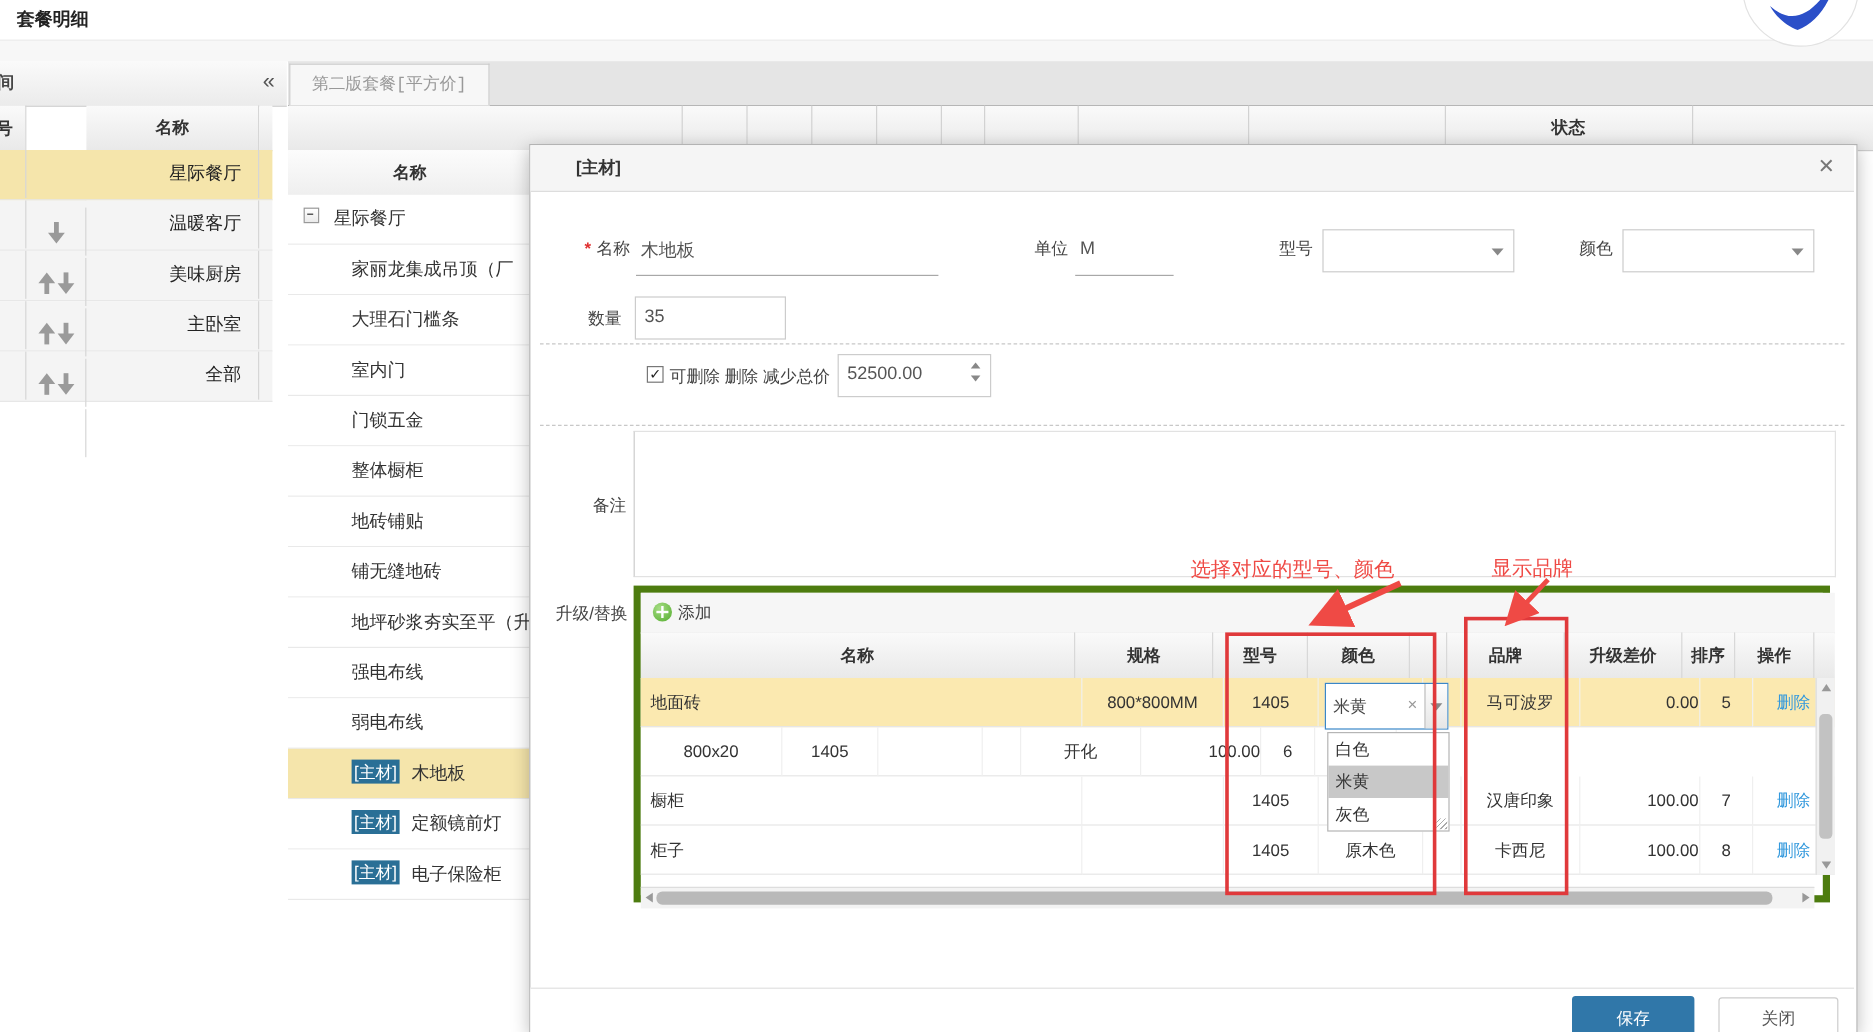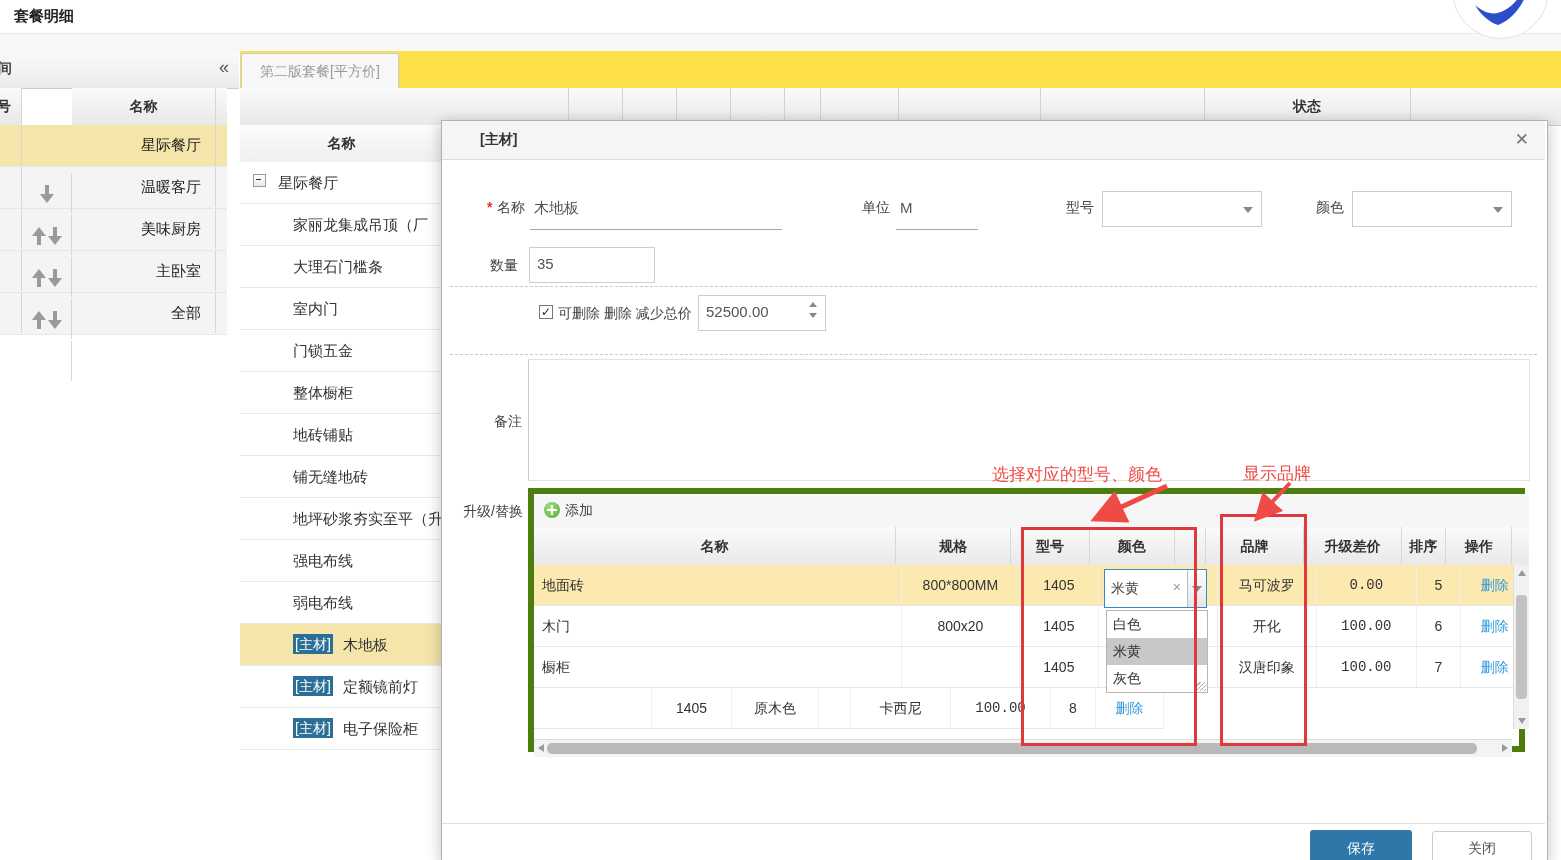--- a/index.html
+++ b/index.html
@@ -27,21 +27,21 @@
   .lp-row .lcell{height:40px;line-height:40px;}
   .lp-row .lc3{text-align:right;padding-right:14px;font-size:15px;color:#222;}
   .sel-yellow{background:#f5e5ab !important;}
   .arr{position:relative;display:inline-block;width:14px;height:18px;vertical-align:middle;margin:0 1px;}
   .arr.down::after{content:"";position:absolute;left:0;bottom:0;border:7px solid transparent;border-bottom:0;border-top:9px solid #9a9a9a;}
   .arr.down::before{content:"";position:absolute;left:5px;top:0;width:4px;height:10px;background:#9a9a9a;}
   .arr.up::after{content:"";position:absolute;left:0;top:0;border:7px solid transparent;border-top:0;border-bottom:9px solid #9a9a9a;}
   .arr.up::before{content:"";position:absolute;left:5px;bottom:0;width:4px;height:10px;background:#9a9a9a;}
   
   .cp{left:240px;top:51px;width:1321px;height:809px;background:#fff;}
-  .cp-tabbar{left:0;top:0;width:1321px;height:37px;background:#fde047;border-bottom:5px solid #000000;}
+  .cp-tabbar{left:0;top:0;width:1321px;height:37px;background:#e5e5e5;border-bottom:5px solid #000000;font-family:Liberation Mono, monospace;}
   .cp-tab{left:1px;top:2px;height:34px;line-height:34px;padding:0 18px;background:#f7f7f7;border:1px solid #ccc;border-bottom:none;color:#999;cursor:pointer;}
   .cp-ghead{left:0;top:37px;width:1321px;height:37px;border-bottom:1px solid #ccc;background:linear-gradient(#fafafa,#e9e9e9);}
   .vdiv{position:absolute;top:0;width:1px;height:37px;background:#d2d2d2;}
   .statuslbl{position:absolute;left:964px;top:0;width:206px;text-align:center;line-height:37px;font-weight:bold;color:#333;}
   .tree-head{left:0;top:74px;width:203px;height:37px;background:linear-gradient(#fcfcfc,#efefef);border-bottom:1px solid #ccc;}
   .tree-head span{display:block;text-align:center;width:203px;line-height:37px;font-weight:bold;}
   .tree-rows{left:0;top:111px;width:1081px;}
   .tree-row{height:41px;line-height:41px;border-bottom:1px solid #e9e9e9;background:#fff;white-space:nowrap;overflow:hidden;cursor:pointer;font-size:15px;}
   .tree-root{padding-left:13px;}
   .tree-item{padding-left:53px;}
@@ -73,21 +73,21 @@
   .add-ico::before{content:"";position:absolute;left:7px;top:3px;width:2px;height:10px;background:#fff;}
   .add-ico::after{content:"";position:absolute;left:3px;top:7px;width:10px;height:2px;background:#fff;}
   .g-head{left:0;top:33px;width:995px;height:38px;display:flex;background:linear-gradient(#fafafa,#e9e9e9);border-bottom:1px solid #ccc;font-weight:bold;}
   .g-head .gc{line-height:38px;text-align:center;border-right:1px solid #d8d8d8;}
   .gc{box-sizing:border-box;overflow:hidden;white-space:nowrap;}
   .w-name{width:370px;} .w-spec{width:118px;} .w-model{width:80px;} .w-color{width:87px;} .w-gap{width:32px;}
   .w-brand{width:100px;} .w-diff{width:100px;} .w-sort{width:45px;} .w-op{width:68px;} .w-vs{width:17px;border-right:none !important;}
   .g-row{display:flex;height:41px;background:#fff;}
   .g-row .gc{line-height:41px;border-right:1px solid #efefef;border-bottom:1px solid #e6e6e6;text-align:center;color:#333;}
   .g-row .w-name{text-align:left;padding-left:8px;}
-  .g-row .w-diff{padding-right:0;font-family:Liberation Mono, monospace;}
+  .g-row .w-diff{text-align:right;padding-right:0;}
   .row-yellow .gc{background:#fbe9b0;}
   .dellink{color:#3399dd;cursor:pointer;}
   .vscroll{position:absolute;left:979px;top:71px;width:16px;height:164px;background:#f1f1f1;border-left:1px solid #ddd;box-sizing:border-box;}
   .vs-up{position:absolute;left:4px;top:5px;width:0;height:0;border:4px solid transparent;border-top:0;border-bottom:6px solid #999;cursor:pointer;}
   .vs-dn{position:absolute;left:4px;bottom:5px;width:0;height:0;border:4px solid transparent;border-bottom:0;border-top:6px solid #999;cursor:pointer;}
   .vs-thumb{position:absolute;left:2px;top:30px;width:11px;height:104px;background:#c2c2c2;border-radius:4px;cursor:grab;}
   .hscroll{position:absolute;left:0;top:245px;width:978px;height:18px;background:#f3f3f3;border-top:1px solid #ddd;box-sizing:border-box;}
   .hs-left{position:absolute;left:4px;top:4px;width:0;height:0;border:4px solid transparent;border-left:0;border-right:6px solid #999;cursor:pointer;}
   .hs-right{position:absolute;right:4px;top:4px;width:0;height:0;border:4px solid transparent;border-right:0;border-left:6px solid #999;cursor:pointer;}
   .hs-thumb{position:absolute;left:13px;top:3px;width:930px;height:11px;background:#b9b9b9;border-radius:5px;cursor:grab;}
@@ -289,21 +289,20 @@
           <div class="gc w-spec">800*800MM</div>
           <div class="gc w-model">1405</div>
           <div class="gc w-color"></div>
           <div class="gc w-gap"></div>
           <div class="gc w-brand">马可波罗</div>
           <div class="gc w-diff">0.00</div>
           <div class="gc w-sort">5</div>
           <div class="gc w-op"><span class="dellink">删除</span></div>
         </div>
         <div class="g-row">
-          <div class="gc w-name">木门</div>
           <div class="gc w-spec">800x20</div>
           <div class="gc w-model">1405</div>
           <div class="gc w-color"></div>
           <div class="gc w-gap"></div>
           <div class="gc w-brand">开化</div>
           <div class="gc w-diff">100.00</div>
           <div class="gc w-sort">6</div>
           <div class="gc w-op"><span class="dellink">删除</span></div>
         </div>
         <div class="g-row">
@@ -311,20 +310,21 @@
           <div class="gc w-spec"></div>
           <div class="gc w-model">1405</div>
           <div class="gc w-color"></div>
           <div class="gc w-gap"></div>
           <div class="gc w-brand">汉唐印象</div>
           <div class="gc w-diff">100.00</div>
           <div class="gc w-sort">7</div>
           <div class="gc w-op"><span class="dellink">删除</span></div>
         </div>
         <div class="g-row">
+          <div class="gc w-name">柜子</div>
           <div class="gc w-spec"></div>
           <div class="gc w-model">1405</div>
           <div class="gc w-color">原木色</div>
           <div class="gc w-gap"></div>
           <div class="gc w-brand">卡西尼</div>
           <div class="gc w-diff">100.00</div>
           <div class="gc w-sort">8</div>
           <div class="gc w-op"><span class="dellink">删除</span></div>
         </div>
       </div>

